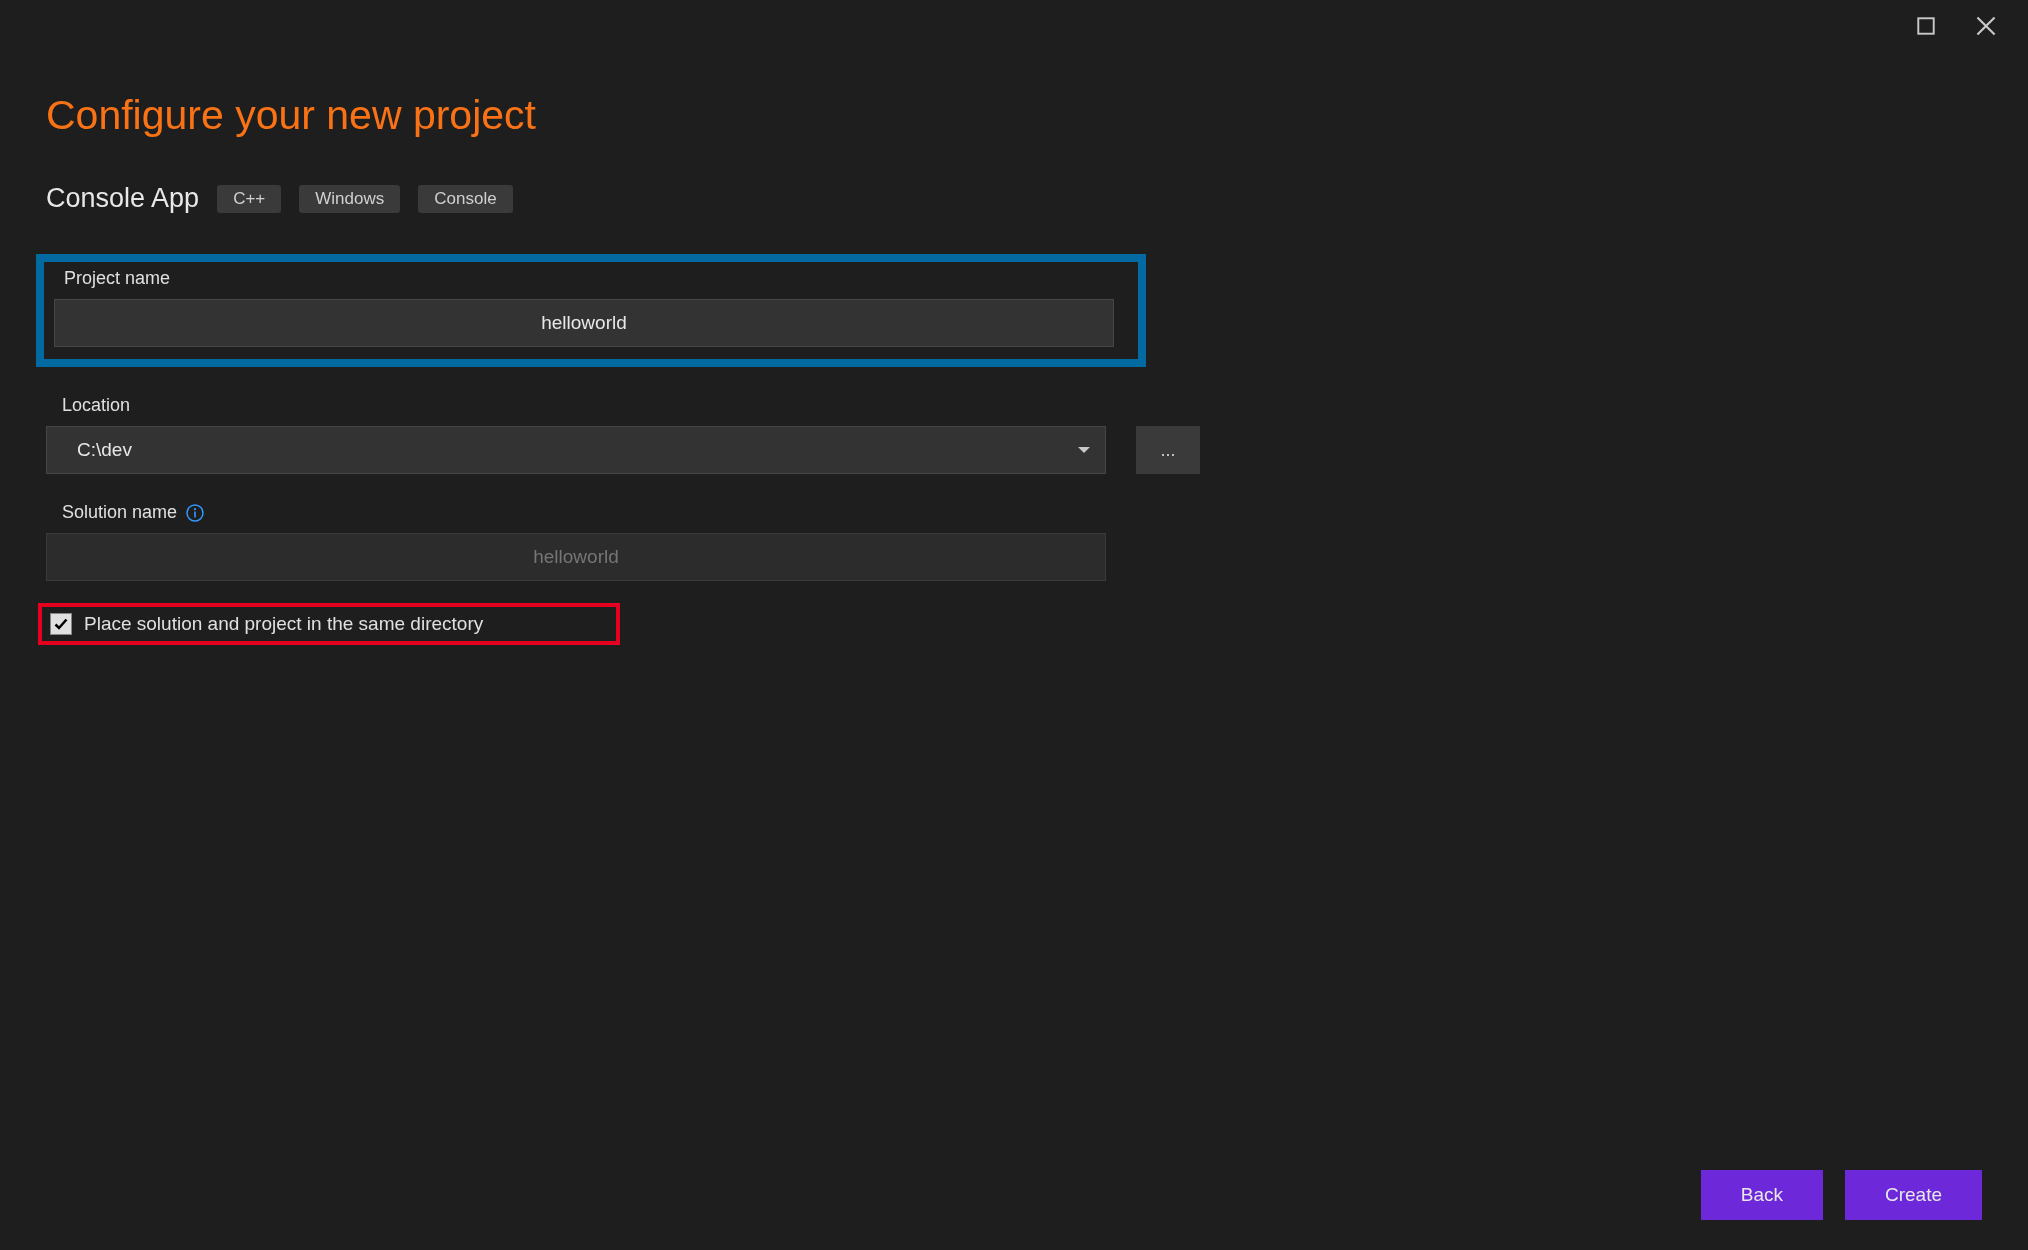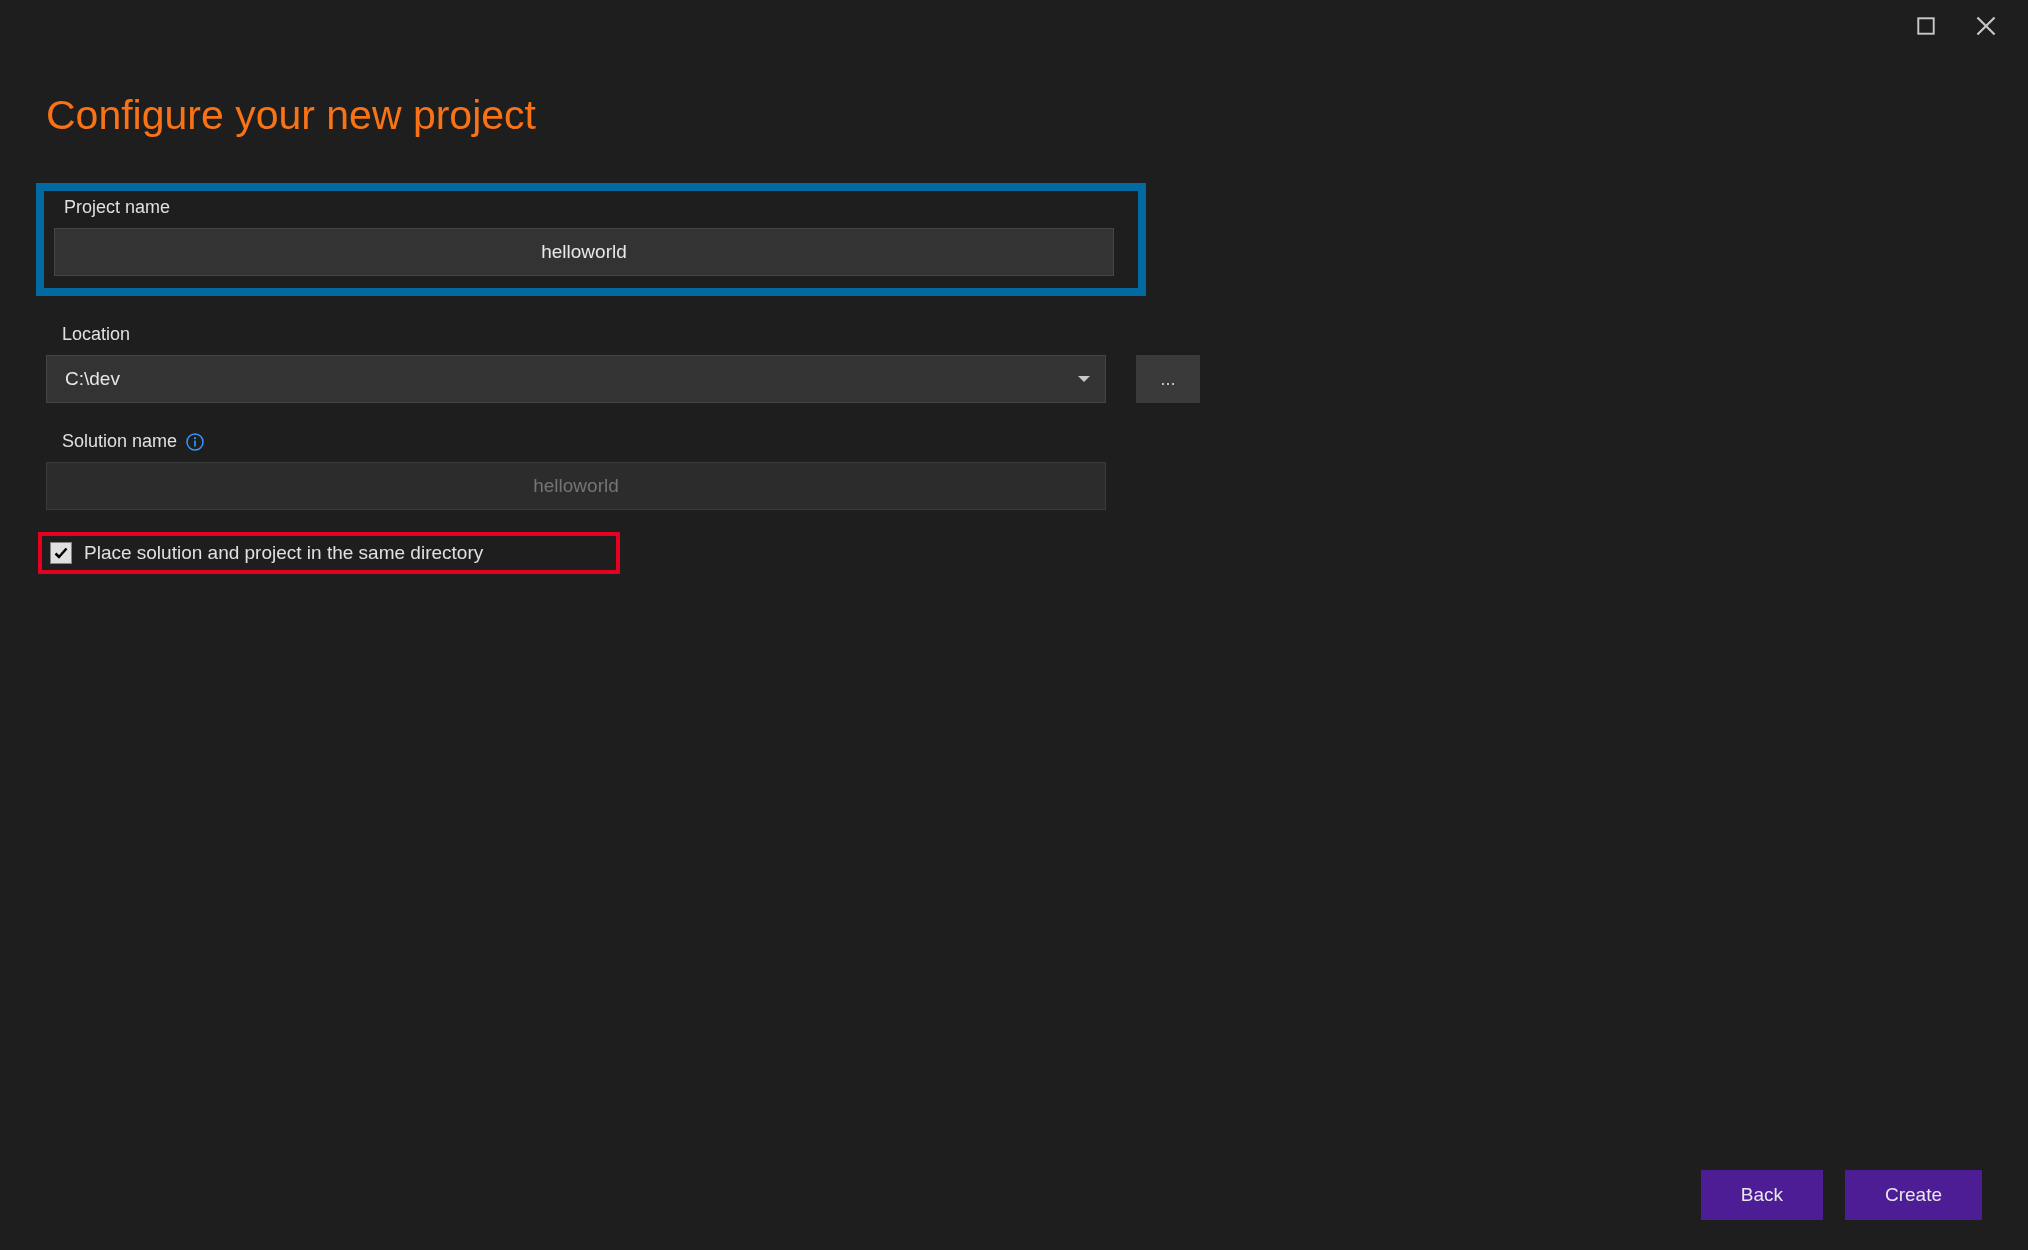--- a/index.html
+++ b/index.html
@@ -125,21 +125,21 @@
       position: relative;
       width: 1060px;
     }
     .select-input {
       width: 1060px;
       height: 48px;
       background: #333333;
       border: 1px solid #454545;
       color: #e8e8e8;
       font-size: 19px;
-      padding: 0 18px;
+      padding: 0 30px;
       outline: none;
       display: flex;
       align-items: center;
       cursor: pointer;
     }
     .select-caret {
       position: absolute;
       right: 16px;
       top: 50%;
       transform: translateY(-50%);
@@ -206,21 +206,21 @@
     .footer {
       position: absolute;
       bottom: 30px;
       right: 46px;
       display: flex;
       gap: 22px;
     }
     .footer-btn {
       min-width: 118px;
       height: 50px;
-      background: #4c1d95;
+      background: #6d28d9;
       border: none;
       color: #e8e8e8;
       font-size: 19px;
       padding: 0 40px;
       cursor: pointer;
     }
     .field-group .field-label{
        margin-left: 16px;
     }
     .project-name-group .field-label{
@@ -240,20 +240,26 @@
     <svg viewBox="0 0 14 14">
         <line x1="1" y1="1" x2="13" y2="13"></line>
         <line x1="13" y1="1" x2="1" y2="13"></line>
       </svg>
   </div>
 </div>
 
 <div class="container">
   <h1>Configure your new project</h1>
 
+  <div class="template-row">
+    <span class="template-name">Console App</span>
+    <span class="tag">C++</span>
+    <span class="tag">Windows</span>
+    <span class="tag">Console</span>
+  </div>
 
   <div class="field-group project-name-group">
     <div class="highlight-box">
       <div class="field-label">Project name</div>
       <input class="text-input" type="text" value="helloworld" style="">
     </div>
   </div>
 
   <div class="field-group">
     <div class="field-label">Location</div>

